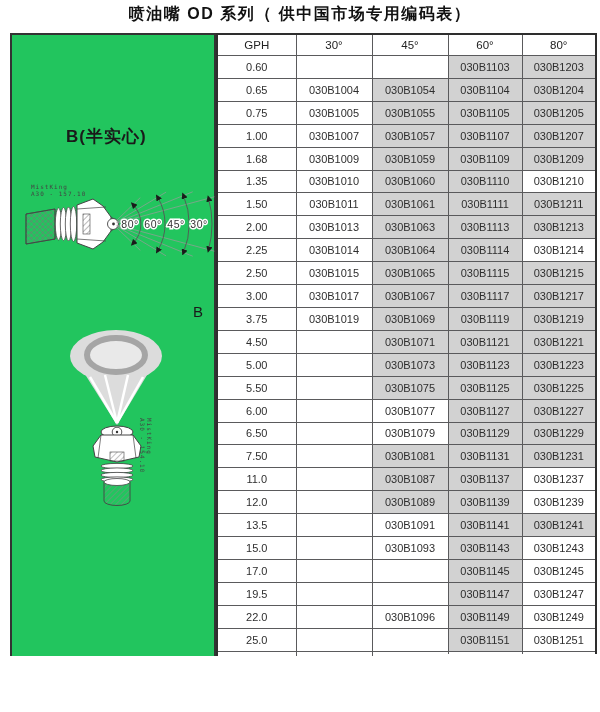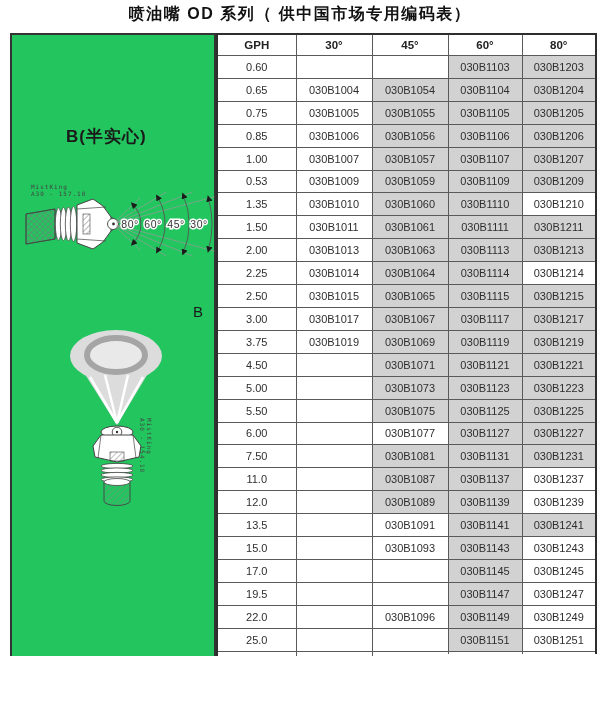--- a/index.html
+++ b/index.html
@@ -40,21 +40,21 @@
   
   .data-table {
     position:absolute; left:216px; top:33px; width:379px; height:666px;
     border-collapse:collapse; table-layout:fixed; background:#fff;
     font-size:11px; color:#2e2e2e; border:2px solid #2e2e2e;
   }
   .data-table th, .data-table td {
     border:1px solid #5a5a5c; text-align:center; vertical-align:middle;
     padding:0; overflow:hidden; white-space:nowrap;
   }
-  .data-table th { font-weight:bold; height:20px; font-size:11.5px; color:#222; }
+  .data-table th { font-weight:normal; height:20px; font-size:11.5px; color:#222; }
   .data-table td.shaded { background:#d2d2d2; }
   
   .logo-box {
     position:absolute; left:433px; top:654px; width:167px; height:58px;
     background:#fff; z-index:5; text-align:right; padding-right:7px; box-sizing:border-box;
   }
   .logo-name {
     font-size:26px; font-weight:bold; letter-spacing:0.5px; line-height:28px;
     margin-top:2px; font-family:"Liberation Sans","DejaVu Sans",sans-serif;
   }
@@ -202,35 +202,28 @@
           <td class="shaded">030B1204</td>
         </tr>
         <tr>
           <td>0.75</td>
           <td>030B1005</td>
           <td class="shaded">030B1055</td>
           <td class="shaded">030B1105</td>
           <td class="shaded">030B1205</td>
         </tr>
         <tr>
-          <td>0.85</td>
-          <td>030B1006</td>
-          <td class="shaded">030B1056</td>
-          <td class="shaded">030B1106</td>
-          <td class="shaded">030B1206</td>
-        </tr>
-        <tr>
           <td>1.00</td>
           <td>030B1007</td>
           <td class="shaded">030B1057</td>
           <td class="shaded">030B1107</td>
           <td class="shaded">030B1207</td>
         </tr>
         <tr>
-          <td>0.53</td>
+          <td>1.68</td>
           <td>030B1009</td>
           <td class="shaded">030B1059</td>
           <td class="shaded">030B1109</td>
           <td class="shaded">030B1209</td>
         </tr>
         <tr>
           <td>1.35</td>
           <td>030B1010</td>
           <td class="shaded">030B1060</td>
           <td class="shaded">030B1110</td>
@@ -300,20 +293,27 @@
           <td class="shaded">030B1225</td>
         </tr>
         <tr>
           <td>6.00</td>
           <td></td>
           <td>030B1077</td>
           <td class="shaded">030B1127</td>
           <td class="shaded">030B1227</td>
         </tr>
         <tr>
+          <td>6.50</td>
+          <td></td>
+          <td>030B1079</td>
+          <td class="shaded">030B1129</td>
+          <td class="shaded">030B1229</td>
+        </tr>
+        <tr>
           <td>7.50</td>
           <td></td>
           <td class="shaded">030B1081</td>
           <td class="shaded">030B1131</td>
           <td class="shaded">030B1231</td>
         </tr>
         <tr>
           <td>11.0</td>
           <td></td>
           <td class="shaded">030B1087</td>

